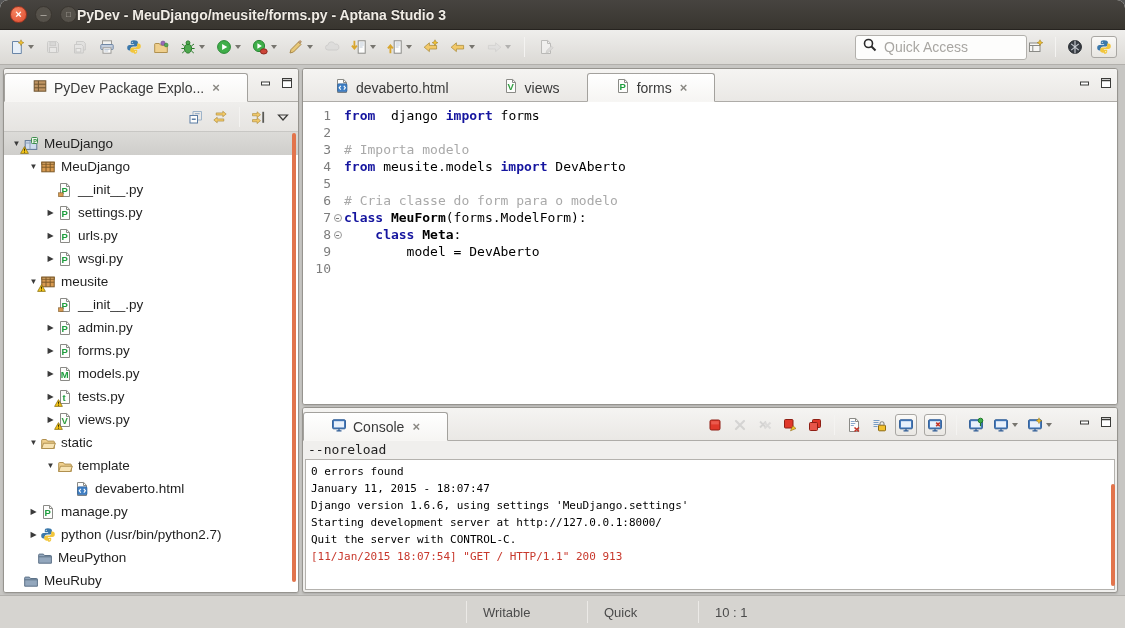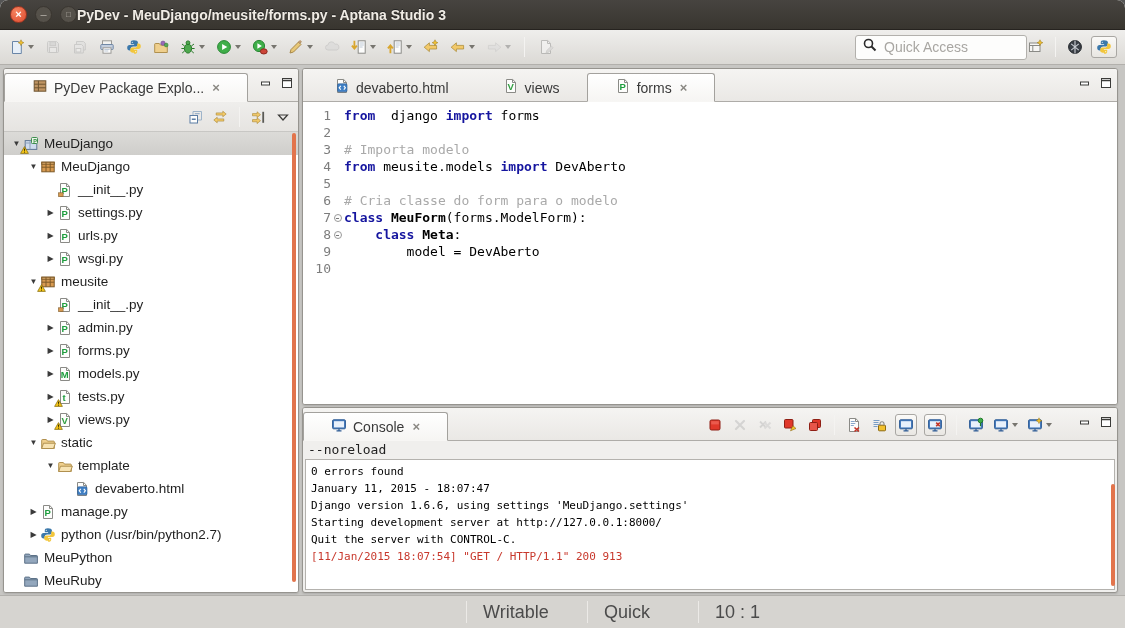--- a/index.html
+++ b/index.html
@@ -82,21 +82,21 @@
   .ctools{position:absolute;right:64px;top:0;height:33px;display:flex;align-items:center;gap:7px;}
   .ctools .tbtn.pressed{border:1px solid #a9a7a3;background:linear-gradient(#fbfaf8,#e9e7e3);border-radius:3px;padding:2px;}
   .preline{height:17px;font-family:"DejaVu Sans Mono",monospace;font-size:13px;color:#222;padding:0 5px;
     display:flex;align-items:center;}
   .cout{position:absolute;top:51px;left:2px;right:2px;bottom:2px;background:#fff;border:1px solid #b4b2ae;
     font-family:"DejaVu Sans Mono",monospace;font-size:11px;padding:3px 5px;overflow:hidden;}
   .coline{height:17px;line-height:17px;white-space:pre;color:#000;}
   .coline.red{color:#c8382c;}
   
   .statusbar{position:absolute;left:0;right:0;bottom:0;height:33px;background:#d6d4d0;border-top:1px solid #b2b0ac;
-    display:flex;align-items:center;font-size:18px;color:#4b4b4b;}
+    display:flex;align-items:center;font-size:13px;color:#4b4b4b;}
   .sbspacer{width:466px;flex:none;}
   .sbdiv{width:1px;height:22px;background:#bcbab6;border-right:1px solid #eceae7;flex:none;}
   .sbcell{padding-left:16px;flex:none;}
 </style>
 </head>
 <body>
 
 <div class="window">
 
   <div class="titlebar">
@@ -593,21 +593,21 @@
             <span class="ticon">
               <svg width="16" height="16" viewBox="0 0 16 16">
                 <path d="M7.9 1.2c-2.3 0-3.1.9-3.1 2.1v1.9h3.3v.9H3.6c-1.5 0-2.4 1-2.4 2.7 0 1.7.9 2.7 2.4 2.7h1.2V9.6c0-1.3 1-2.2 2.4-2.2h2.8c1.1 0 1.9-.8 1.9-1.9V3.3c0-1.3-1.7-2.1-4-2.1z" fill="#3b78aa"></path>
                 <path d="M8.1 14.8c2.3 0 3.1-.9 3.1-2.1v-1.9H7.9v-.9h4.5c1.5 0 2.4-1 2.4-2.7 0-1.7-.9-2.7-2.4-2.7h-1.2v1.9c0 1.3-1 2.2-2.4 2.2H6.1c-1.1 0-1.9.8-1.9 1.9v1.2c0 1.3 1.7 2.1 4 2.1z" fill="#f2c63c"></path>
                 <circle cx="6.3" cy="3.3" r=".6" fill="#e8f0f8"></circle>
                 <circle cx="9.7" cy="12.7" r=".6" fill="#fff8e0"></circle>
               </svg>
             </span>
             <span class="tlabel">python (/usr/bin/python2.7)</span>
           </div>
-          <div class="trow" style="padding-left: 6px;">
+          <div class="trow" style="padding-left: 20px;">
             <span class="arr"></span>
             <span class="ticon">
               <svg width="16" height="16" viewBox="0 0 16 16">
                 <path d="M1.7 13.2V4.8c0-.4.3-.7.7-.7h4l1.1 1.4h6.2c.4 0 .7.3.7.7v7z" fill="#93a7bd" stroke="#5d7288"></path>
                 <path d="M1.7 6.8h12.7" stroke="#5d7288"></path>
               </svg>
             </span>
             <span class="tlabel">MeuPython</span>
           </div>
           <div class="trow" style="padding-left: 6px;">

